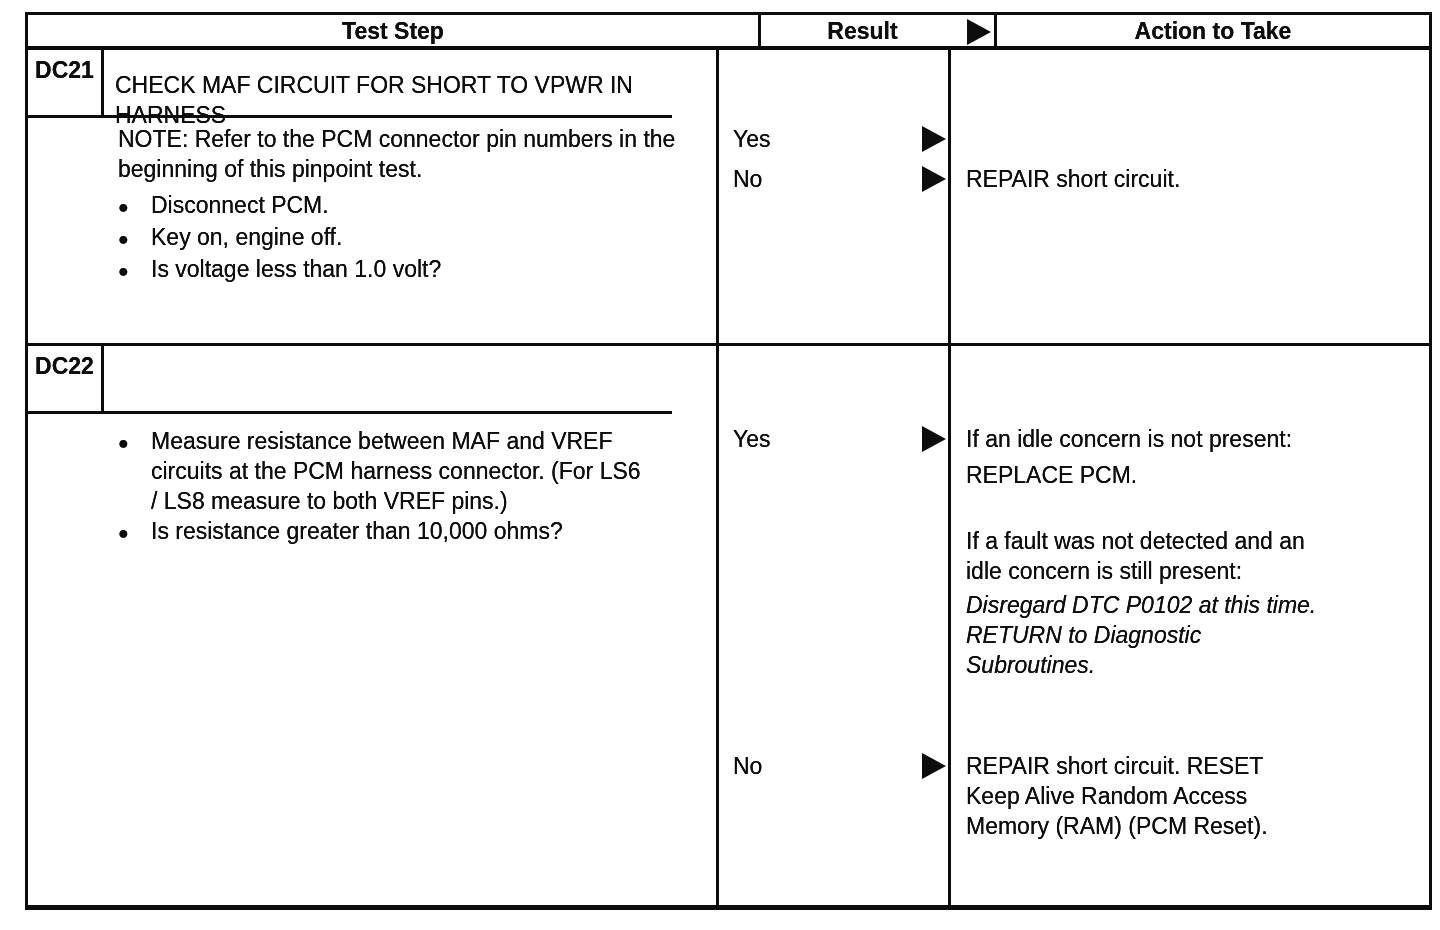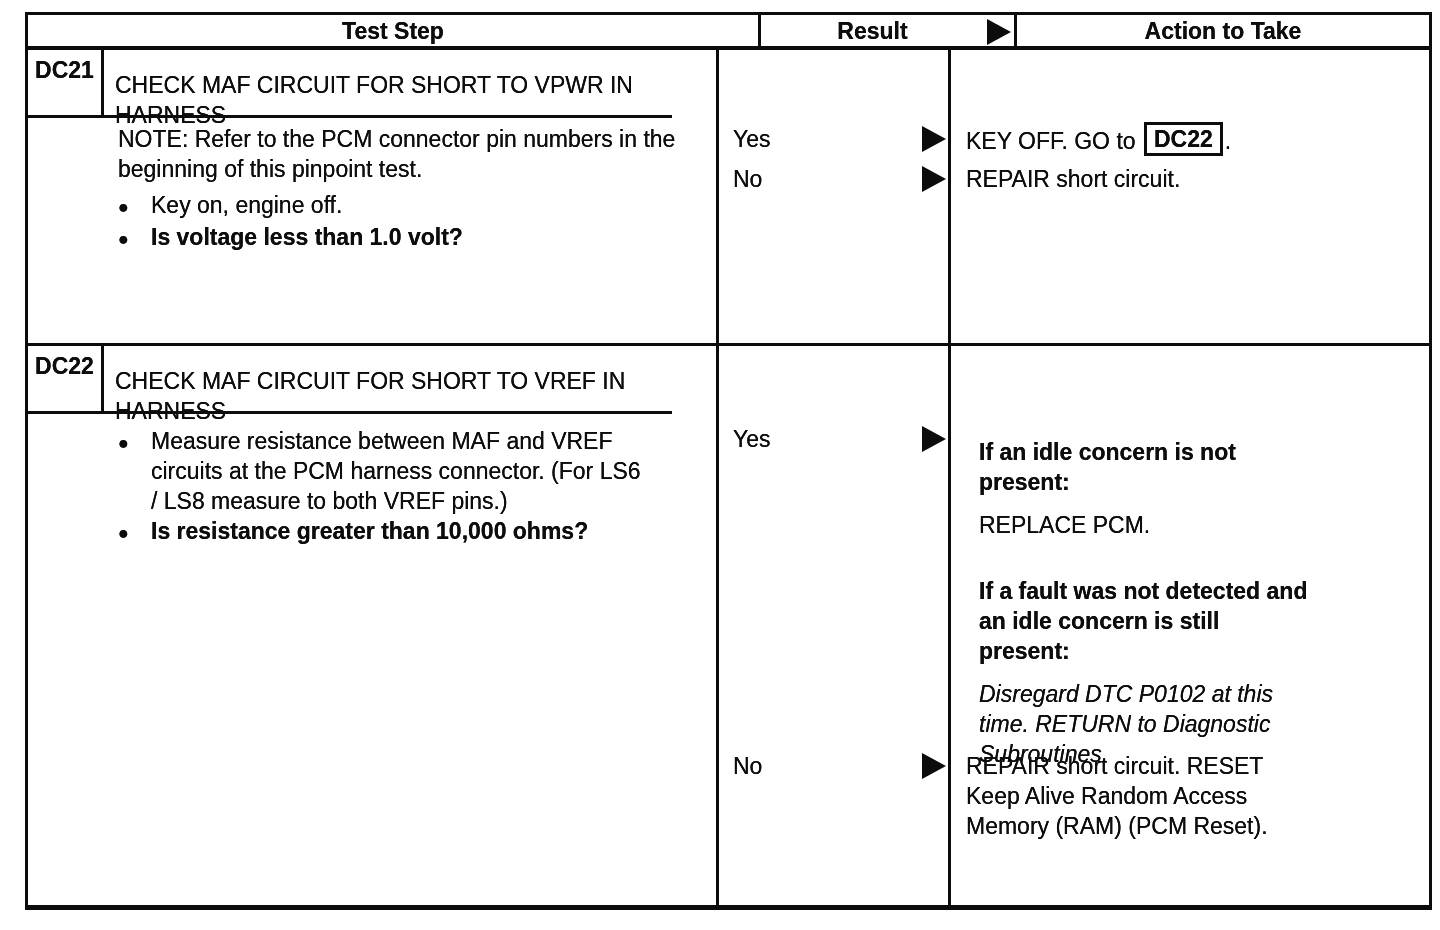--- a/index.html
+++ b/index.html
@@ -23,21 +23,21 @@
     border-bottom-width: 5px;
     display: flex; flex-direction: column;
     background: #fff;
     font-size: 23px; line-height: 30px;
   }
 
   
   .header-row { display: flex; height: 35px; border-bottom: 4px solid #0c0c0c; flex: none; }
   .hcell { display: flex; align-items: center; justify-content: center; font-weight: 700; }
   .col-test   { width: 730px; flex: none; }
-  .col-result { width: 256px; flex: none; border-left: 3px solid #0c0c0c; position: relative; }
+  .col-result { width: 236px; flex: none; border-left: 3px solid #0c0c0c; position: relative; }
   .col-action { flex: 1; border-left: 3px solid #0c0c0c; }
   .col-result .hlabel { margin-right: 30px; }
 
   
   .tri {
     display: inline-block; width: 0; height: 0;
     border-top: 13px solid transparent;
     border-bottom: 13px solid transparent;
     border-left: 24px solid #0c0c0c;
   }
@@ -60,28 +60,28 @@
   .title-text { padding: 20px 0 0 11px; width: 640px; }
 
   .step-content { padding: 6px 20px 0 90px; }
   .note { width: 612px; }
 
   ul.step-bullets { list-style: none; margin: 6px 0 0; padding: 0; }
   ul.step-bullets li { display: flex; }
   .dot { width: 33px; flex: none; position: relative; }
   .dot::before { content: "\25CF"; font-size: 18px; }
   .b-text { flex: 1; }
-  .bold { font-weight: 700; }
+  .bold { font-weight: 400; }
 
   
   .result-row { position: absolute; left: 14px; right: 0; height: 30px; }
   .result-row .tri { position: absolute; right: 2px; top: 2px; }
 
   .action-block { position: absolute; left: 15px; width: 356px; }
-  .para { margin: 13px; }
+  .para { margin: 0; }
   .gap-sm { margin-top: 6px; }
   .gap-lg { margin-top: 36px; }
   .gap-xs { margin-top: 4px; font-style: italic; }
 
   .r1 { top: 74px; }  .r2 { top: 114px; }          
   .r3 { top: 78px; }  .r4 { top: 405px; }          
 
   .ref-box {
     display: inline-block;
     border: 3px solid #0c0c0c;
@@ -115,20 +115,24 @@
       <div class="test-cell">
         <div class="title-row">
           <div class="id-cell">DC21</div>
           <div class="title-text">CHECK MAF CIRCUIT FOR SHORT TO VPWR IN HARNESS</div>
         </div>
         <div class="step-content">
           <div class="note">NOTE: Refer to the PCM connector pin numbers in the beginning of this pinpoint test.</div>
           <ul class="step-bullets">
             <li>
               <span class="dot"></span>
+              <span class="b-text">Disconnect PCM.</span>
+            </li>
+            <li>
+              <span class="dot"></span>
               <span class="b-text">Key on, engine off.</span>
             </li>
             <li>
               <span class="dot"></span>
               <span class="b-text bold">Is voltage less than 1.0 volt?</span>
             </li>
           </ul>
         </div>
       </div>
 
@@ -137,32 +141,28 @@
           <span>Yes</span>
           <span class="tri"></span>
         </div>
         <div class="result-row r2">
           <span>No</span>
           <span class="tri"></span>
         </div>
       </div>
 
       <div class="action-cell">
-        <div class="action-block r1">
-          <span>KEY OFF. GO to </span><span class="ref-box">DC22</span><span>.</span>
-        </div>
         <div class="action-block r2">REPAIR short circuit.</div>
       </div>
     </div>
 
     <div class="band band-dc22">
       <div class="test-cell">
         <div class="title-row">
           <div class="id-cell">DC22</div>
-          <div class="title-text">CHECK MAF CIRCUIT FOR SHORT TO VREF IN HARNESS</div>
         </div>
         <div class="step-content">
           <ul class="step-bullets">
             <li>
               <span class="dot"></span>
               <span class="b-text">Measure resistance between MAF and VREF circuits at the PCM harness connector. (For LS6 / LS8 measure to both VREF pins.)</span>
             </li>
             <li>
               <span class="dot"></span>
               <span class="b-text bold">Is resistance greater than 10,000 ohms?</span>

